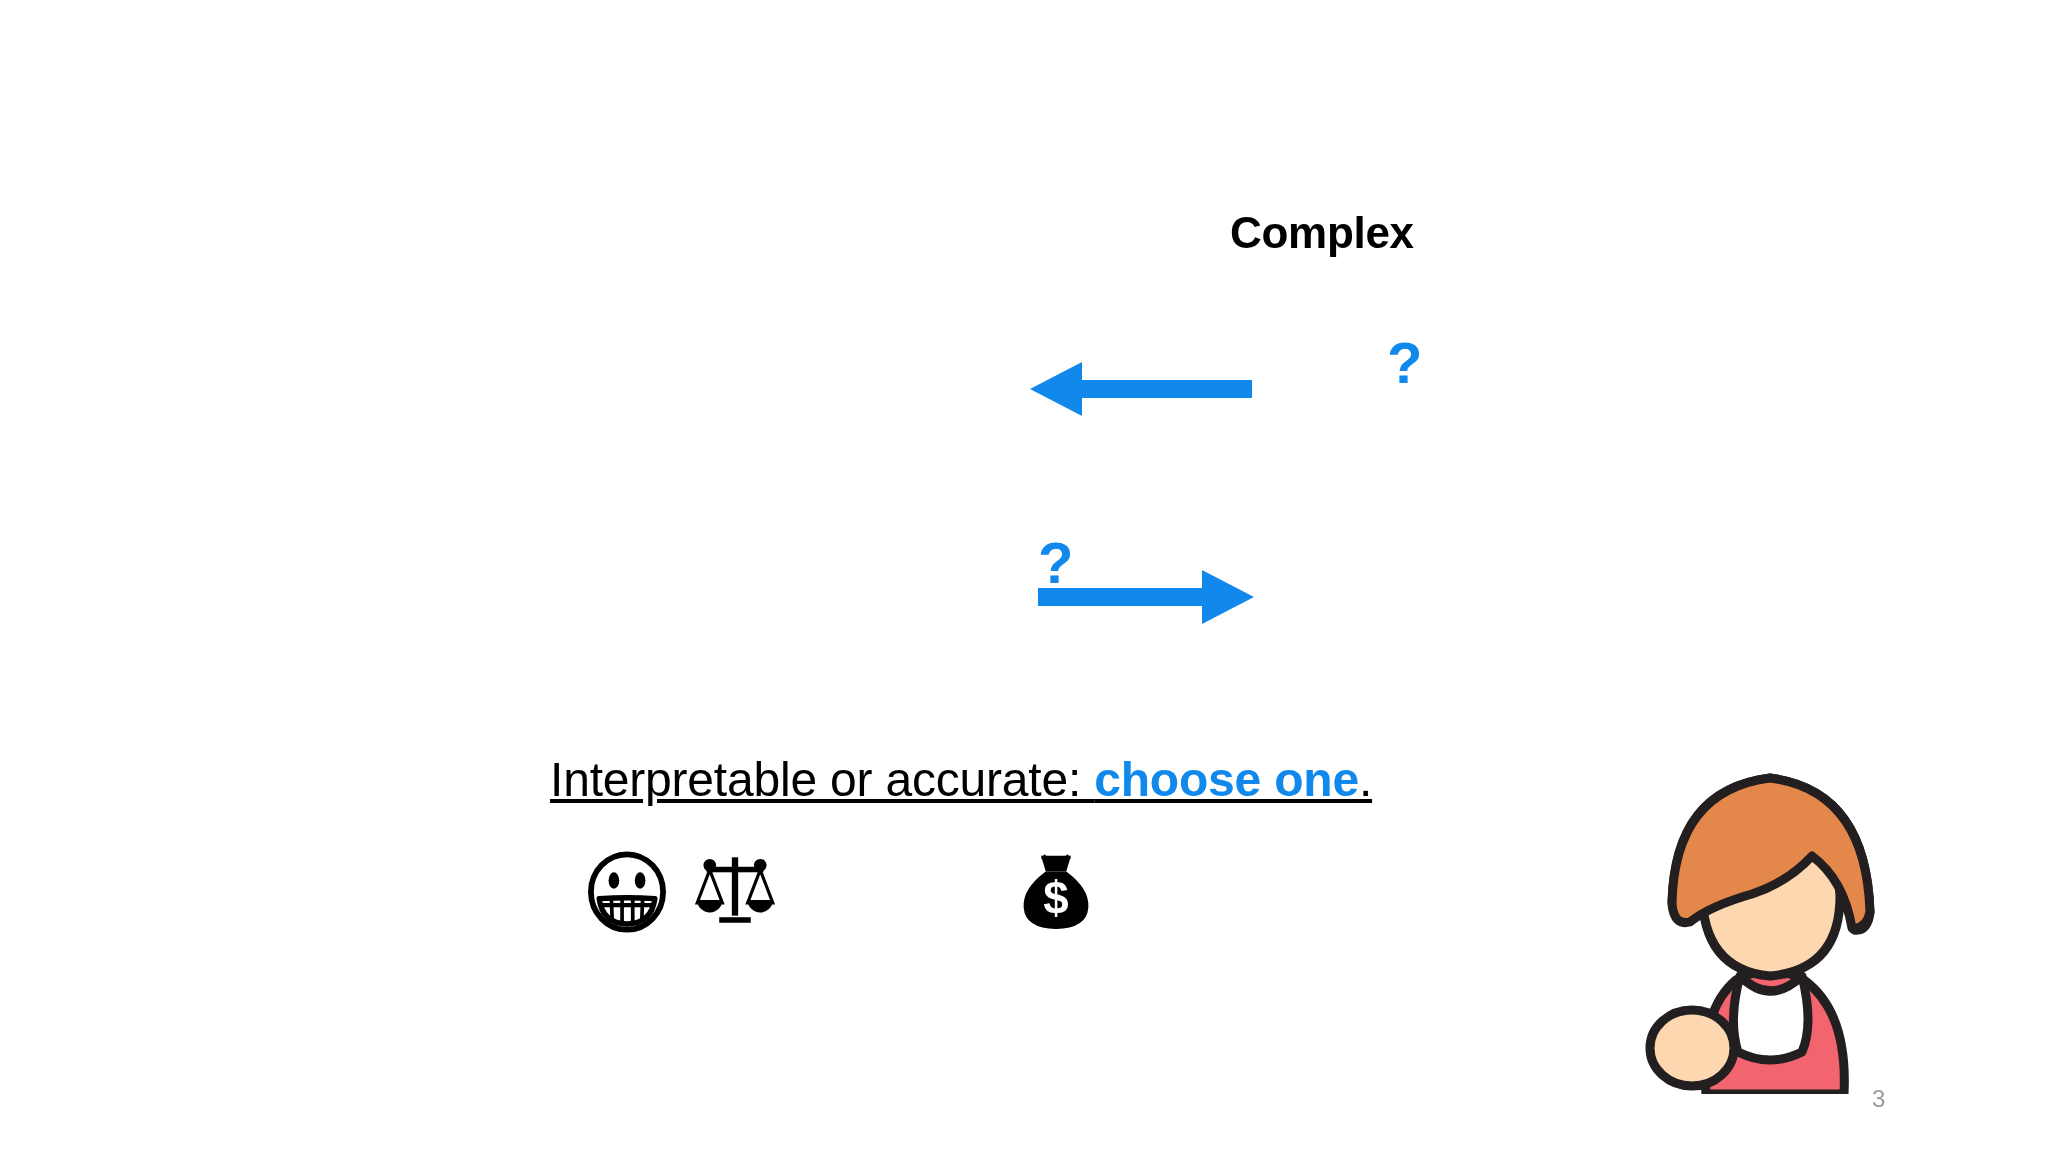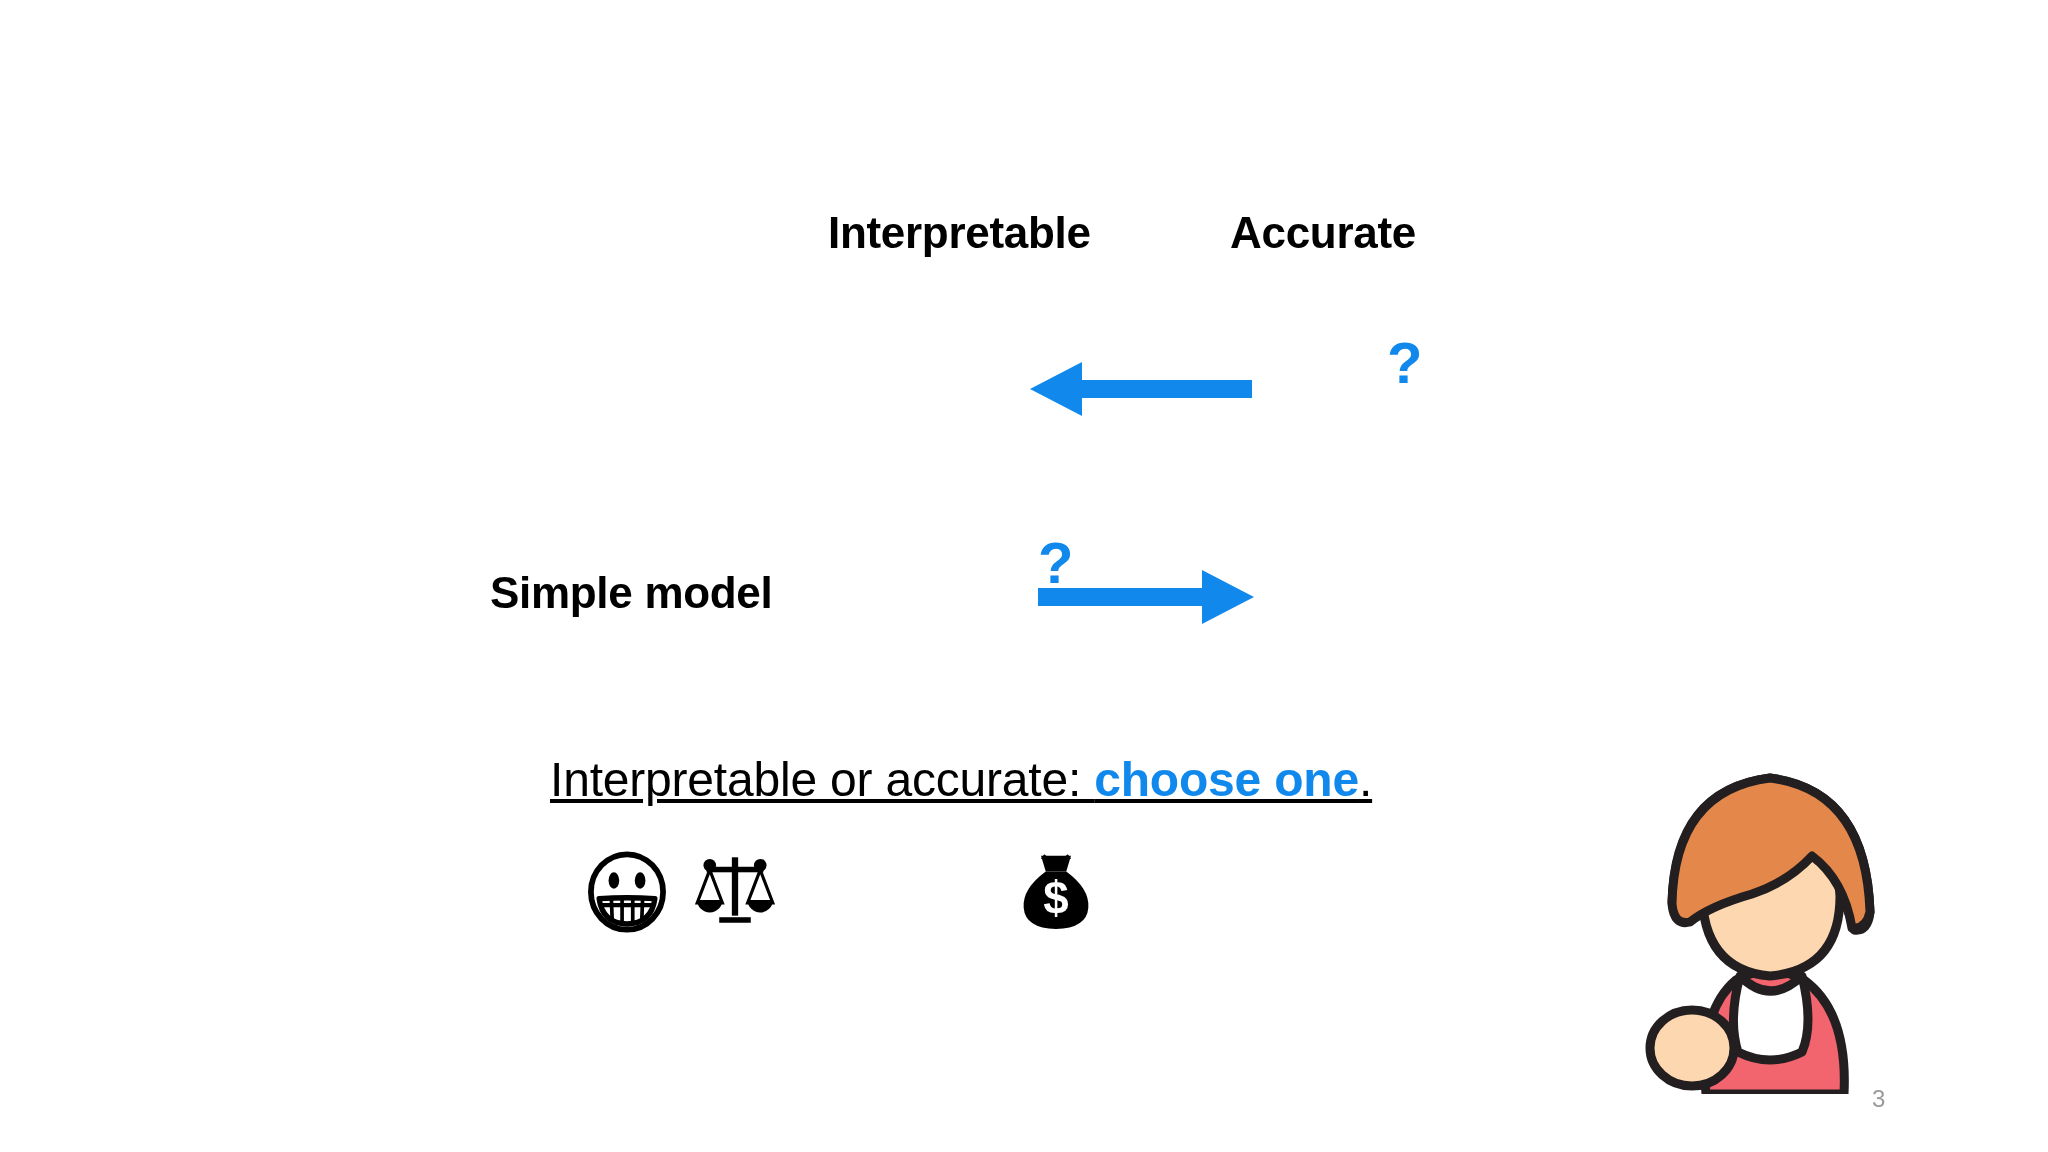--- a/index.html
+++ b/index.html
@@ -106,34 +106,32 @@
     font-family: "Liberation Sans", sans-serif;
     font-size: 24px;
     color: #9a9a9a;
   }
 </style>
 </head>
 <body>
 
 <div id="slide">
 
-  <div class="col-header" id="hdr-interpretable">Interpretable</div>
-
-  <div class="col-header" id="hdr-accurate">Accurate</div>
+
+  <div class="col-header" id="hdr-accurate">Complex</div>
 
 
   <div class="arrow" id="arrow-left">
     <svg width="222" height="58" viewBox="0 0 222 58" xmlns="http://www.w3.org/2000/svg">
       <path d="M 0 29 L 52 2 L 52 20 L 222 20 L 222 38 L 52 38 L 52 56 Z" fill="#1189ec"></path>
     </svg>
   </div>
 
   <div class="qmark" id="qmark-complex">?</div>
 
-  <div class="row-label" id="label-simple">Simple model</div>
 
   <div class="arrow" id="arrow-right">
     <svg width="216" height="58" viewBox="0 0 216 58" xmlns="http://www.w3.org/2000/svg">
       <path d="M 216 29 L 164 2 L 164 20 L 0 20 L 0 38 L 164 38 L 164 56 Z" fill="#1189ec"></path>
     </svg>
   </div>
 
   <div class="qmark" id="qmark-simple">?</div>
 
   <div id="tagline">

